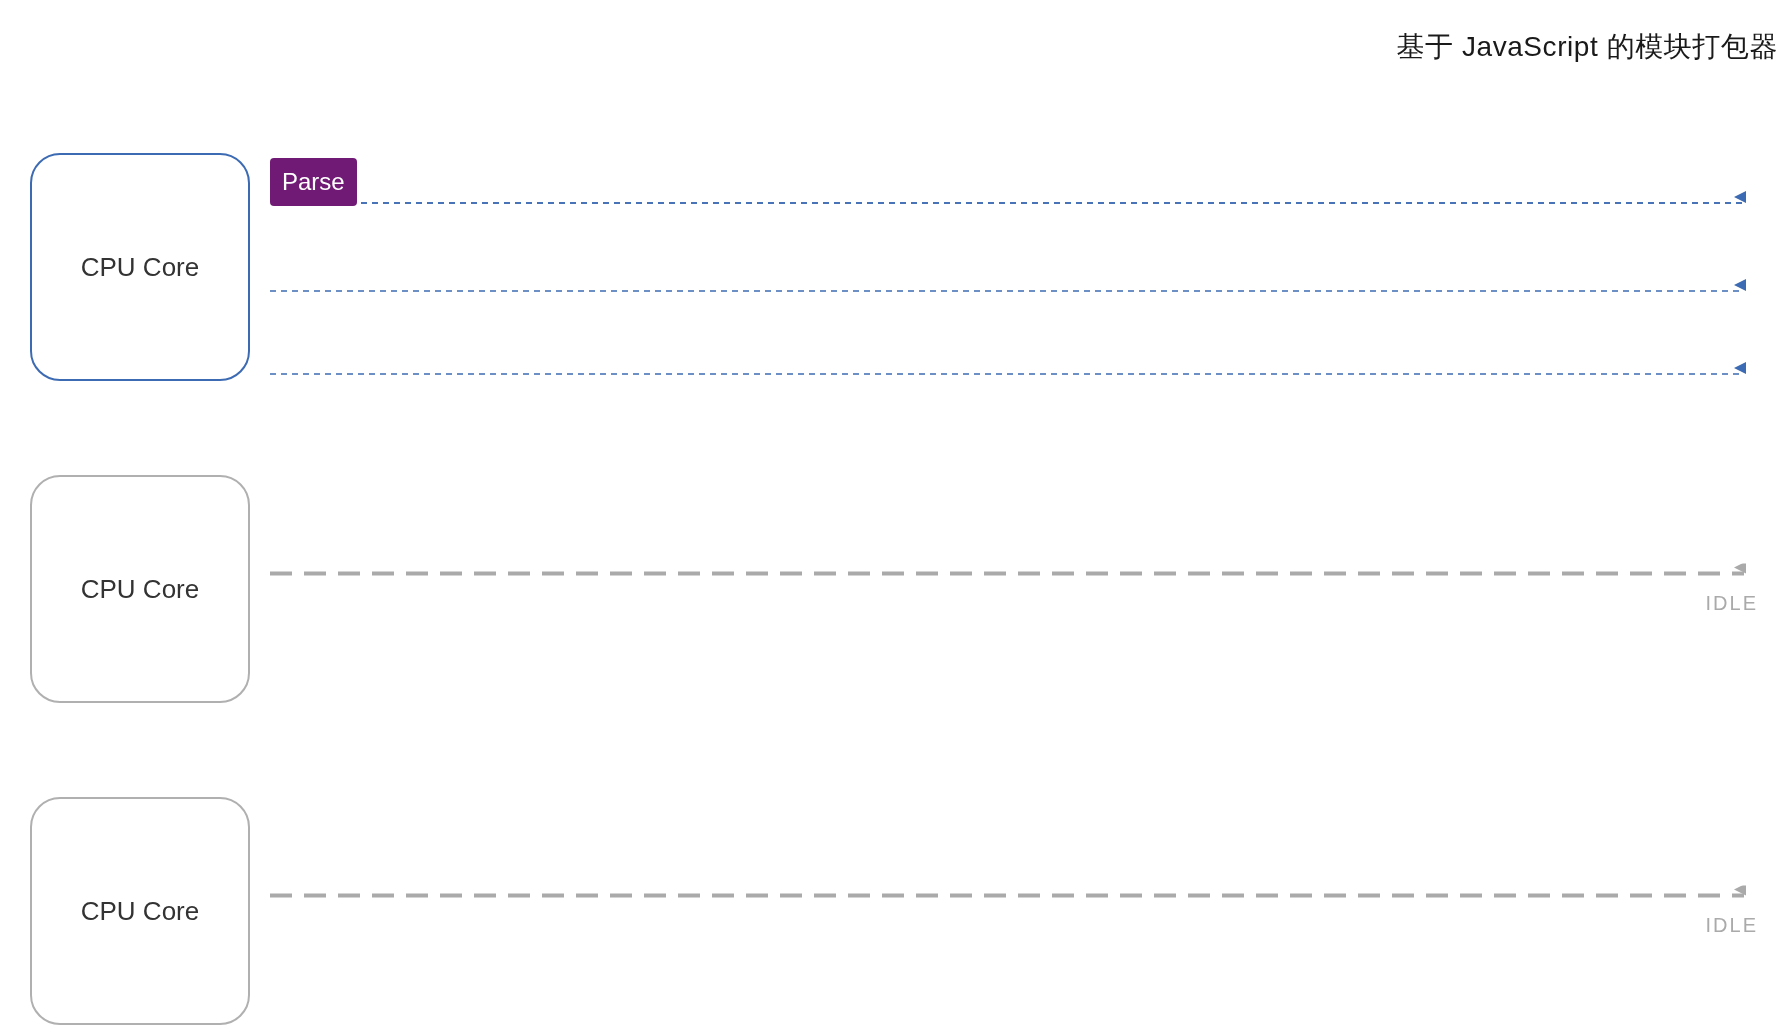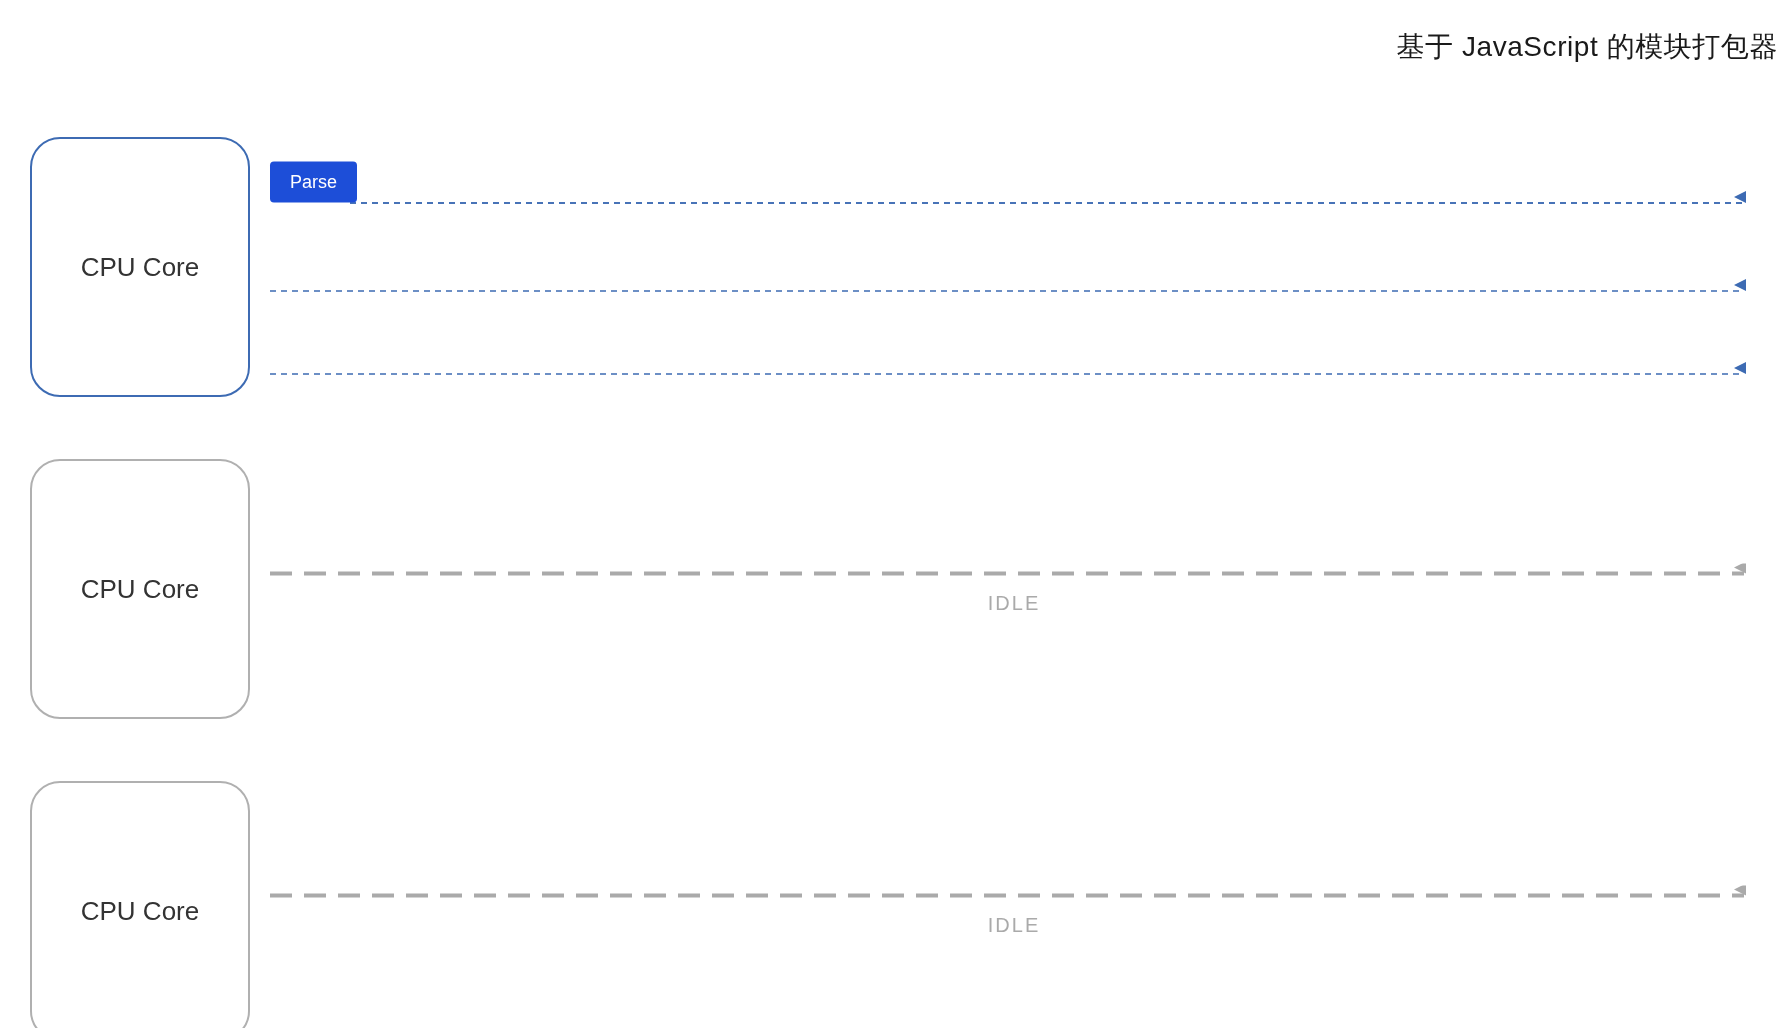--- a/index.html
+++ b/index.html
@@ -35,21 +35,21 @@
 
     .core-row {
       display: flex;
       align-items: center;
       height: 322px;
       position: relative;
     }
 
     .cpu-box {
       width: 220px;
-      height: 260px;
+      height: 228px;
       border-radius: 30px;
       display: flex;
       align-items: center;
       justify-content: center;
       font-size: 26px;
       color: #333333;
       flex-shrink: 0;
       margin-left: 10px;
       position: relative;
       z-index: 2;
@@ -76,39 +76,39 @@
       flex-direction: column;
       justify-content: space-around;
       padding: 60px 0;
     }
 
     .parse-button {
       position: absolute;
       left: 0;
       top: 50%;
       transform: translateY(-50%);
-      background: #1d4ed8;
+      background: #701a75;
       color: white;
-      padding: 10px 20px;
-      font-size: 18px;
+      padding: 10px 12px;
+      font-size: 24px;
       border-radius: 4px;
       white-space: nowrap;
       z-index: 3;
     }
 
     
     .idle-line-container {
       position: absolute;
       top: 50%;
       left: 0;
       right: 0;
       transform: translateY(-50%);
       display: flex;
       flex-direction: column;
-      align-items: center;
+      align-items: flex-end;
       gap: 0;
     }
 
     .idle-label {
       color: #aaaaaa;
       font-size: 20px;
       letter-spacing: 0.1em;
       margin-top: 8px;
     }
   </style>

